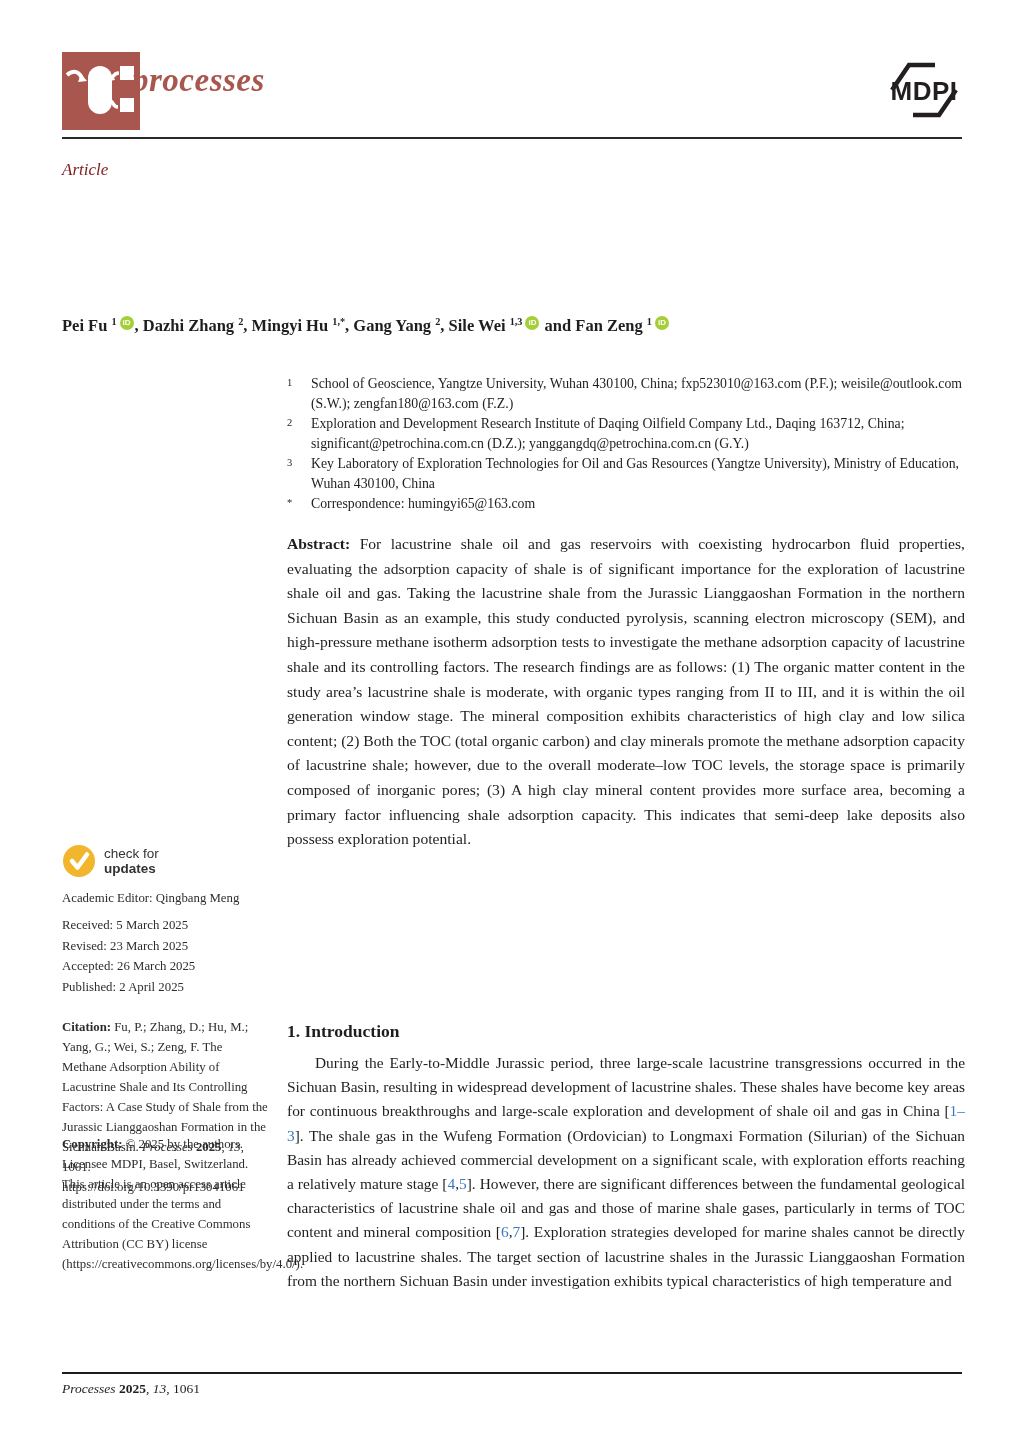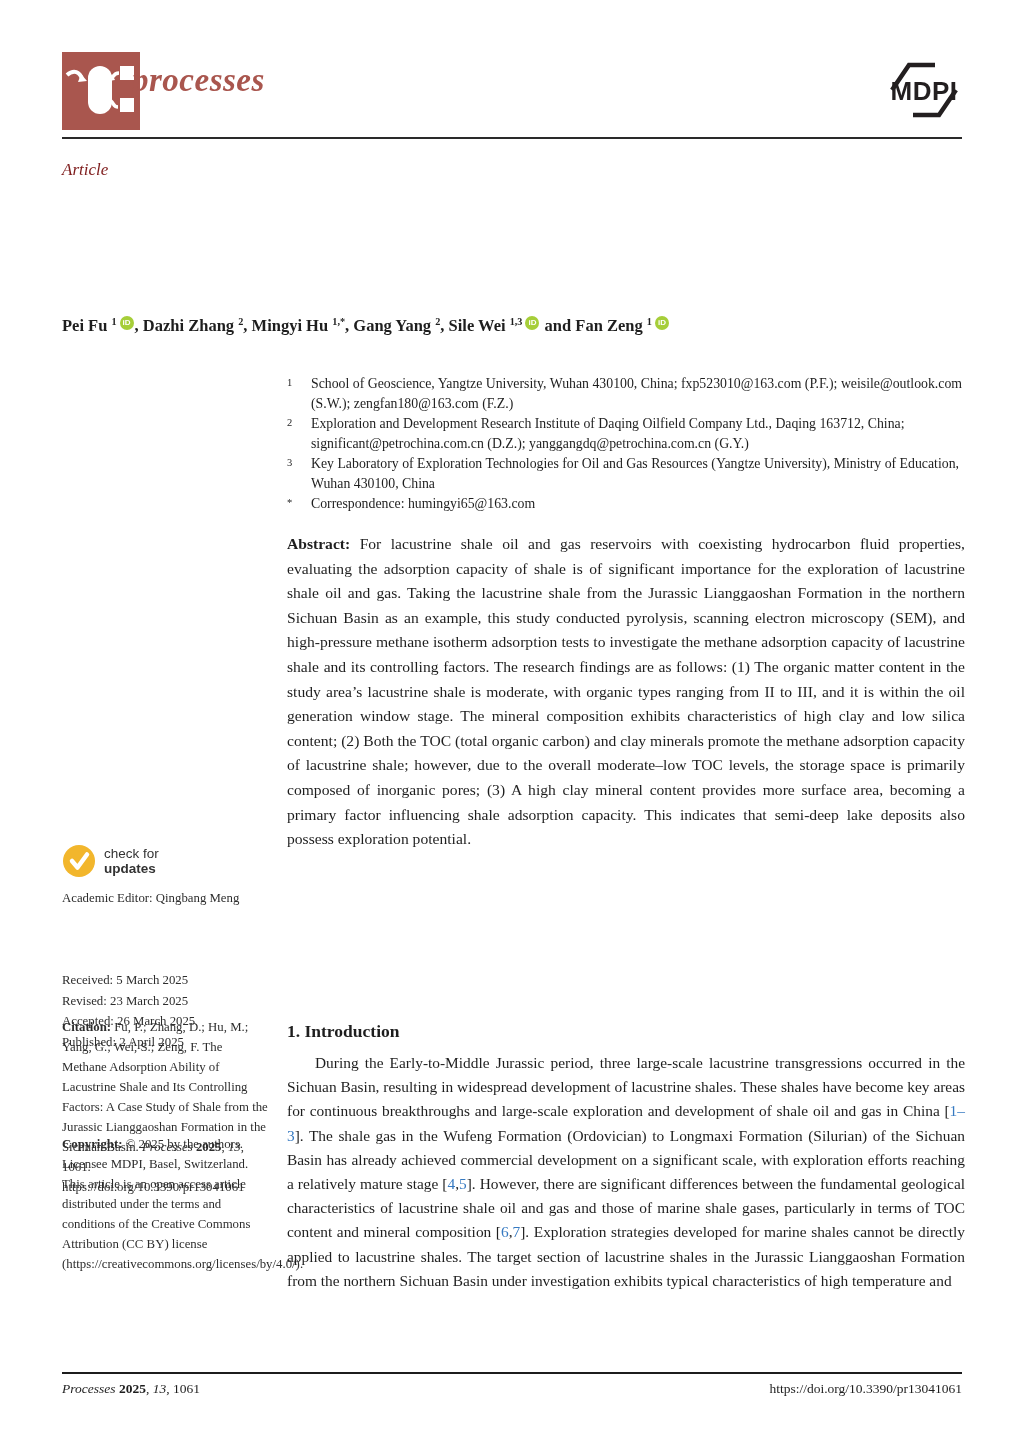--- a/index.html
+++ b/index.html
@@ -36,21 +36,21 @@
   .intro-para {
     position:absolute; left:287px; top:1051px; width:678px;
     font-size:15.4px; line-height:24.2px; text-align:justify; text-indent:28px;
   }
   
   .check-badge { position:absolute; left:62px; top:844px; display:flex; align-items:center; gap:8px; cursor:pointer; }
   .cb-text { font-family:"Liberation Sans", sans-serif; font-size:13.5px; line-height:15px; color:#333; }
   .cb-text b { font-weight:700; }
   .sidebar-block { position:absolute; left:62px; width:206px; font-size:12.8px; line-height:20px; color:#2d2d2d; }
   .academic-editor { top:888px; }
-  .dates-block { top:970px; line-height:20.5px;font-family:Liberation Serif, serif; }
+  .dates-block { top:915px; line-height:20.5px;font-family:Liberation Serif, serif; }
   .citation-block { top:1017px; }
   .copyright-block { top:1134px; }
   
   .footer-rule { position:absolute; left:62px; top:1372px; width:900px; height:2px; background:#1c1c1c; }
   .footer-left { position:absolute; left:62px; top:1381px; font-size:13.5px; }
   .footer-right { position:absolute; left:62px; top:1381px; width:900px; text-align:right; font-size:13.5px; }
   
   .b { font-weight:700; }
   .i { font-style:italic; }
   .ref-link { color:var(--link,#3579C1); }
@@ -138,15 +138,14 @@
 
   <div class="sidebar-block citation-block"><span class="b">Citation: </span><span>Fu, P.; Zhang, D.; Hu, M.; Yang, G.; Wei, S.; Zeng, F. The Methane Adsorption Ability of Lacustrine Shale and Its Controlling Factors: A Case Study of Shale from the Jurassic Lianggaoshan Formation in the Sichuan Basin. </span><span class="i">Processes </span><span class="b">2025</span><span>, </span><span class="i">13</span><span>, 1061. https://doi.org/10.3390/pr13041061</span></div>
 
   <div class="sidebar-block copyright-block"><span class="b">Copyright: </span><span>© 2025 by the authors. Licensee MDPI, Basel, Switzerland. This article is an open access article distributed under the terms and conditions of the Creative Commons Attribution (CC BY) license (https://creativecommons.org/licenses/by/4.0/).</span></div>
 
   <div class="section-heading">1. Introduction</div>
   <div class="intro-para"><span>During the Early-to-Middle Jurassic period, three large-scale lacustrine transgressions occurred in the Sichuan Basin, resulting in widespread development of lacustrine shales. These shales have become key areas for continuous breakthroughs and large-scale exploration and development of shale oil and gas in China [</span><span class="ref-link">1–3</span><span>]. The shale gas in the Wufeng Formation (Ordovician) to Longmaxi Formation (Silurian) of the Sichuan Basin has already achieved commercial development on a significant scale, with exploration efforts reaching a relatively mature stage [</span><span class="ref-link">4</span><span>,</span><span class="ref-link">5</span><span>]. However, there are significant differences between the fundamental geological characteristics of lacustrine shale oil and gas and those of marine shale gases, particularly in terms of TOC content and mineral composition [</span><span class="ref-link">6</span><span>,</span><span class="ref-link">7</span><span>]. Exploration strategies developed for marine shales cannot be directly applied to lacustrine shales. The target section of lacustrine shales in the Jurassic Lianggaoshan Formation from the northern Sichuan Basin under investigation exhibits typical characteristics of high temperature and</span></div>
 
   <div class="footer-rule"></div>
   <div class="footer-left"><span class="i">Processes </span><span class="b">2025</span><span>, </span><span class="i">13</span><span>, 1061</span></div>
-  <div class="footer-right">https://doi.org/10.3390/pr13041061</div>
 
 </div>
 
 </body></html>

